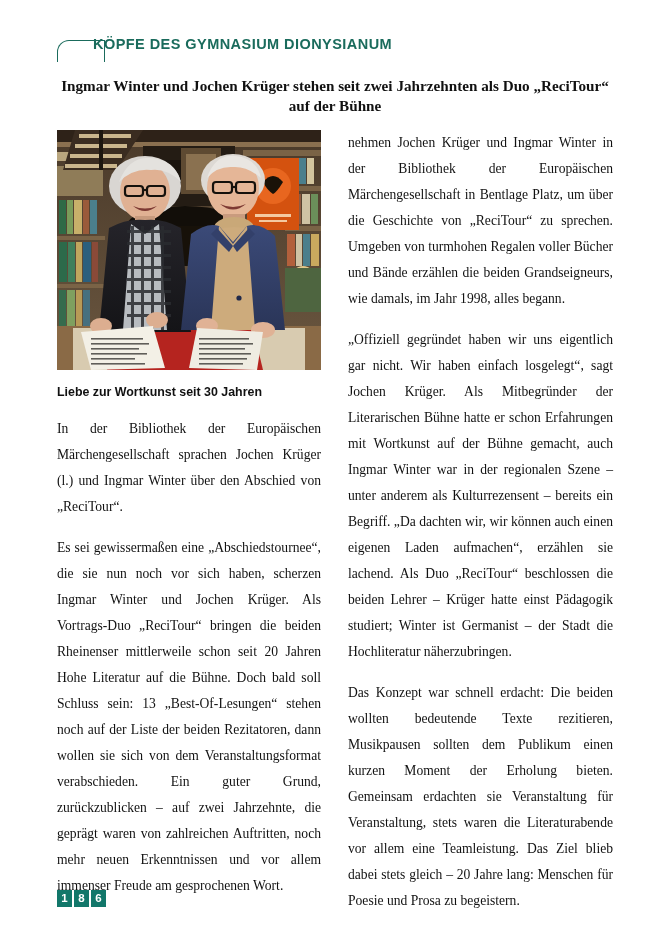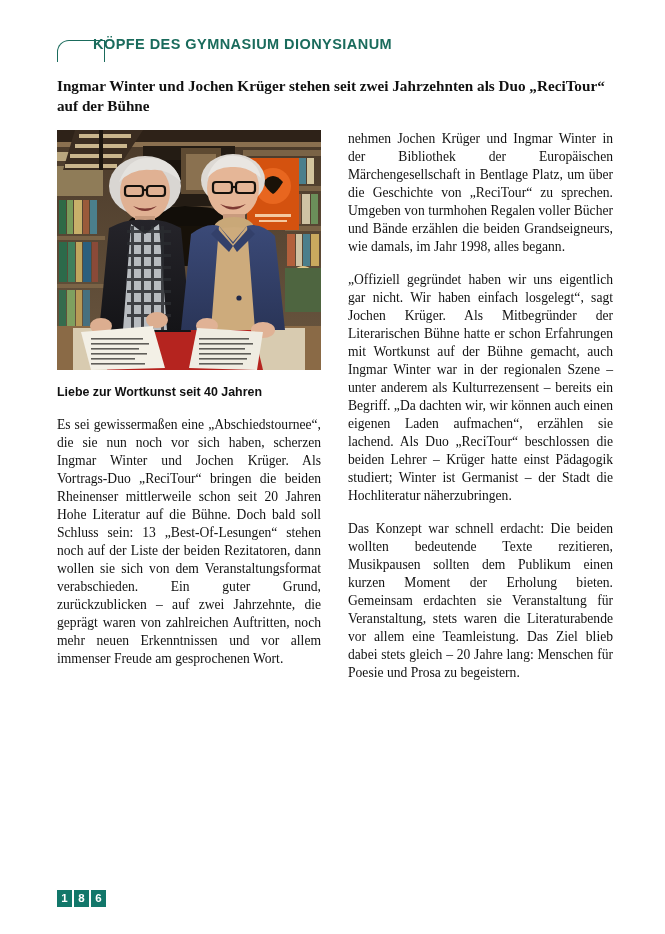--- a/index.html
+++ b/index.html
@@ -60,21 +60,21 @@
   .headline {
     position: absolute;
     left: 57px;
     top: 76px;
     width: 556px;
     font-family: "Liberation Serif", serif;
     font-weight: bold;
     font-size: 15.2px;
     line-height: 19.5px;
     color: #111111;
-    text-align: left;
+    text-align: center;
   }
 
   
   .col-left {
     position: absolute;
     left: 57px;
     top: 130px;
     width: 264px;
   }
   .col-right {
@@ -101,21 +101,21 @@
     font-size: 12.4px;
     line-height: 16px;
     color: #111111;
   }
 
   
   .body-text p {
     margin: 0 0 15px 0;
     font-family: "Liberation Serif", serif;
     font-size: 13.6px;
-    line-height: 18px;
+    line-height: 26px;
     text-align: justify;
     color: #111111;
     hyphens: manual;
   }
   .col-left .body-text { margin-top: 16px; }
   .col-right .body-text p:last-child { margin-bottom: 0; }
 
   
   .page-number {
     position: absolute;
@@ -342,23 +342,24 @@
             <rect x="142" y="213" width="54" height="1.6"></rect>
             <rect x="142" y="218" width="46" height="1.6"></rect>
             <rect x="142" y="223" width="52" height="1.6"></rect>
             <rect x="142" y="228" width="48" height="1.6"></rect>
             <rect x="142" y="233" width="44" height="1.6"></rect>
           </g>
         </g>
       </svg>
     </div>
 
-    <div class="photo-caption">Liebe zur Wortkunst seit 40 Jahren</div>
+    <div class="photo-caption">Liebe zur Wortkunst seit 30 Jahren</div>
 
     <div class="body-text">
+      <p>In der Bibliothek der Europäischen Märchengesellschaft sprachen Jochen Krüger (l.) und Ingmar Winter über den Abschied von „ReciTour“.</p>
       <p>Es sei gewissermaßen eine „Abschiedstournee“, die sie nun noch vor sich haben, scherzen Ingmar Winter und Jochen Krüger. Als Vortrags-Duo „ReciTour“ bringen die beiden Rheinenser mittlerweile schon seit 20 Jahren Hohe Literatur auf die Bühne. Doch bald soll Schluss sein: 13 „Best-Of-Lesungen“ stehen noch auf der Liste der beiden Rezitatoren, dann wollen sie sich von dem Veranstaltungsformat verabschieden. Ein guter Grund, zurückzublicken – auf zwei Jahrzehnte, die geprägt waren von zahlreichen Auftritten, noch mehr neuen Erkenntnissen und vor allem immenser Freude am gesprochenen Wort.</p>
     </div>
   </div>
 
   <div class="col-right">
     <div class="body-text">
       <p>nehmen Jochen Krüger und Ingmar Winter in der Bibliothek der Europäischen Märchengesellschaft in Bentlage Platz, um über die Geschichte von „ReciTour“ zu sprechen. Umgeben von turmhohen Regalen voller Bücher und Bände erzählen die beiden Grandseigneurs, wie damals, im Jahr 1998, alles begann.</p>
       <p>„Offiziell gegründet haben wir uns eigentlich gar nicht. Wir haben einfach losgelegt“, sagt Jochen Krüger. Als Mitbegründer der Literarischen Bühne hatte er schon Erfahrungen mit Wortkunst auf der Bühne gemacht, auch Ingmar Winter war in der regionalen Szene – unter anderem als Kulturrezensent – bereits ein Begriff. „Da dachten wir, wir können auch einen eigenen Laden aufmachen“, erzählen sie lachend. Als Duo „ReciTour“ beschlossen die beiden Lehrer – Krüger hatte einst Pädagogik studiert; Winter ist Germanist – der Stadt die Hochliteratur näherzubringen.</p>
       <p>Das Konzept war schnell erdacht: Die beiden wollten bedeutende Texte rezitieren, Musikpausen sollten dem Publikum einen kurzen Moment der Erholung bieten. Gemeinsam erdachten sie Veranstaltung für Veranstaltung, stets waren die Literaturabende vor allem eine Teamleistung. Das Ziel blieb dabei stets gleich – 20 Jahre lang: Menschen für Poesie und Prosa zu begeistern.</p>
     </div>

